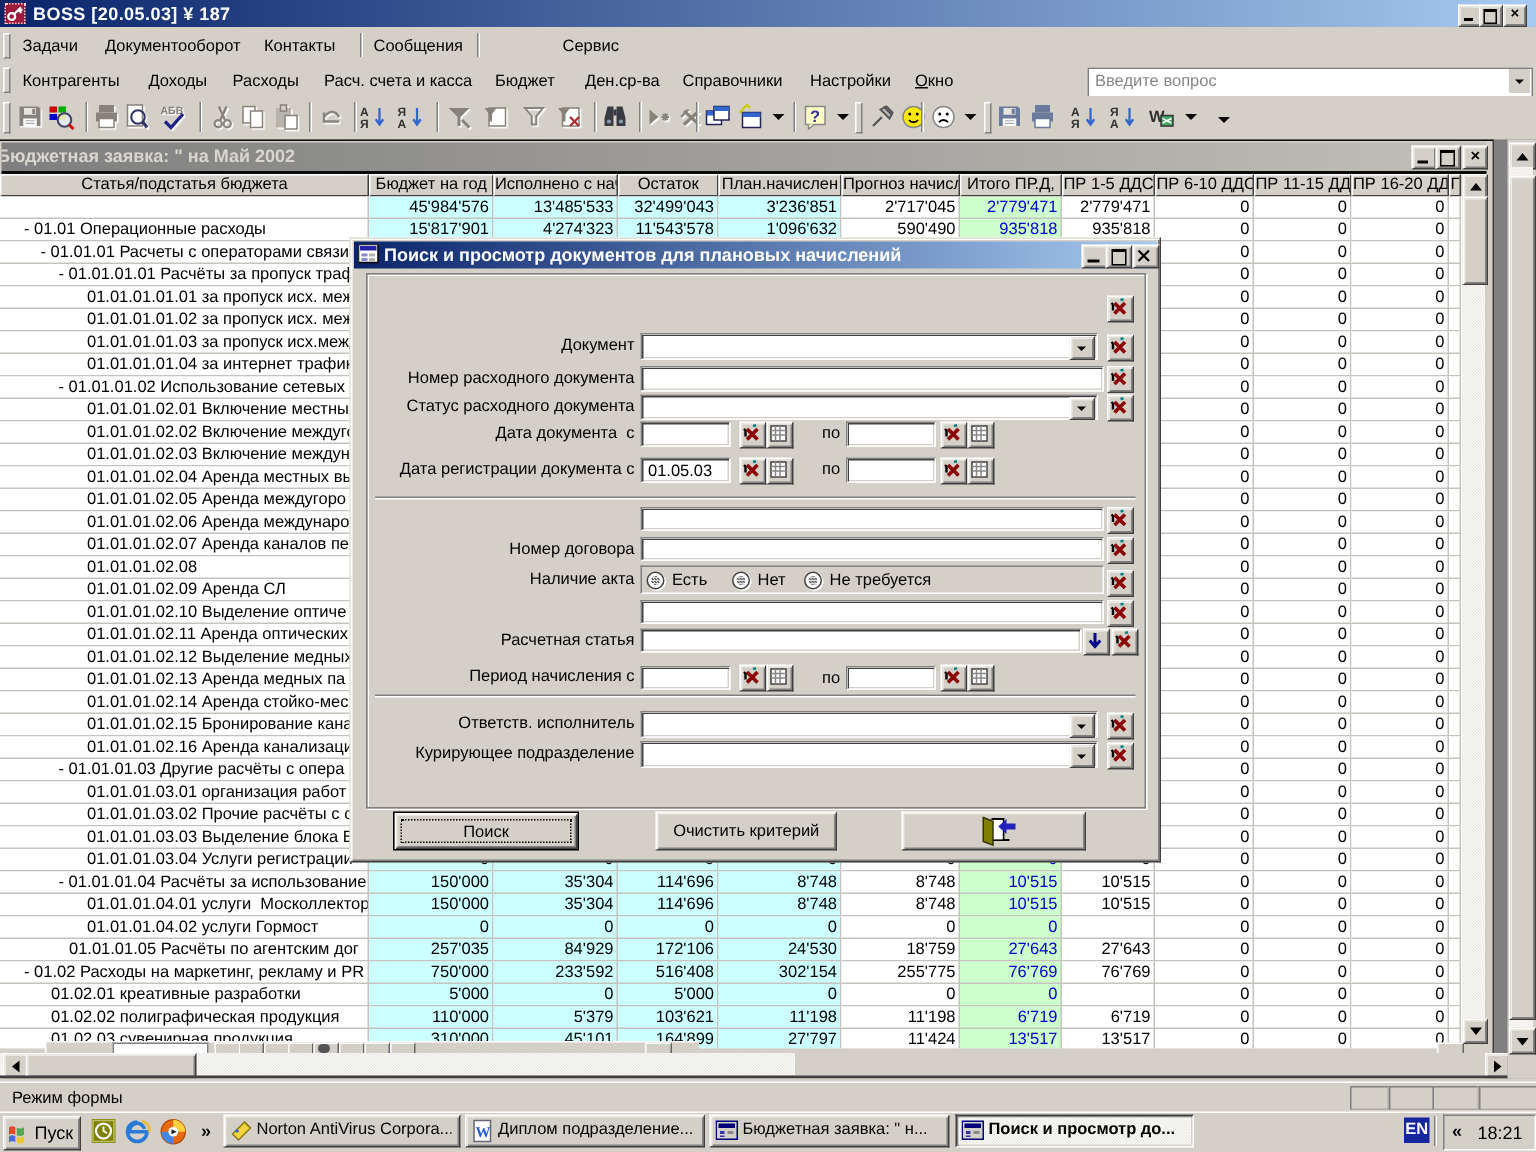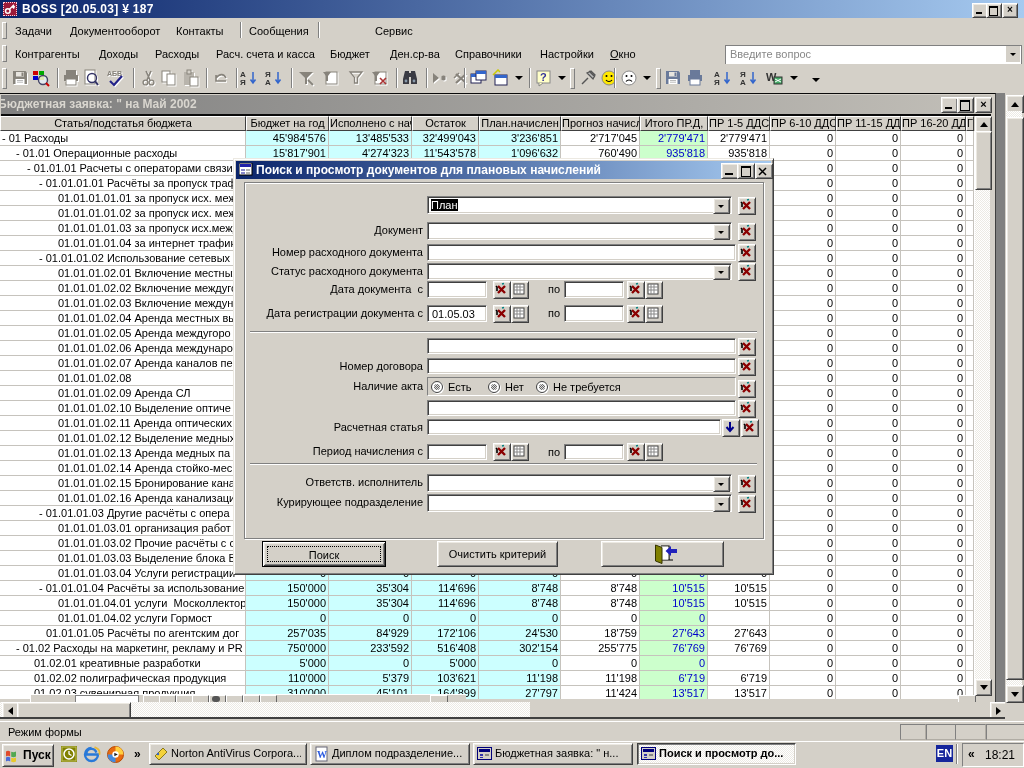--- a/index.html
+++ b/index.html
@@ -265,39 +265,38 @@
 <div class="hdr" style="left:479px;top:116px;width:82px;height:15px;">План.начислен</div>
 <div class="hdr" style="left:561px;top:116px;width:79px;height:15px;">Прогноз начисл</div>
 <div class="hdr" style="left:640px;top:116px;width:68px;height:15px;">Итого ПР.Д,</div>
 <div class="hdr" style="left:708px;top:116px;width:62px;height:15px;">ПР 1-5 ДДС</div>
 <div class="hdr" style="left:770px;top:116px;width:66px;height:15px;">ПР 6-10 ДДС</div>
 <div class="hdr" style="left:836px;top:116px;width:65px;height:15px;">ПР 11-15 ДД</div>
 <div class="hdr" style="left:901px;top:116px;width:65px;height:15px;">ПР 16-20 ДД</div>
 <div class="hdr" style="left:966px;top:116px;width:8px;height:15px;">Г</div>
 <div class="ab" style="left:0;top:131px;width:975px;height:568px;overflow:hidden;background:#fff;">
 <div class="ab" style="left:0;top:0px;width:246px;height:15px;background:#fff;border-bottom:1px solid #c6c3bd;box-sizing:border-box;"></div>
-<div class="treerow" style="left:2px;top:0px;width:244px;">- 01 Расходы</div>
 <div class="cell" style="left:246px;top:0px;width:83px;height:15px;background:#CCFFFF;color:#000;">45'984'576</div>
 <div class="cell" style="left:329px;top:0px;width:83px;height:15px;background:#CCFFFF;color:#000;">13'485'533</div>
 <div class="cell" style="left:412px;top:0px;width:67px;height:15px;background:#CCFFFF;color:#000;">32'499'043</div>
 <div class="cell" style="left:479px;top:0px;width:82px;height:15px;background:#CCFFFF;color:#000;">3'236'851</div>
 <div class="cell" style="left:561px;top:0px;width:79px;height:15px;background:#FFFFFF;color:#000;">2'717'045</div>
 <div class="cell" style="left:640px;top:0px;width:68px;height:15px;background:#CCFFCC;color:#0000CC;">2'779'471</div>
 <div class="cell" style="left:708px;top:0px;width:62px;height:15px;background:#FFFFFF;color:#000;">2'779'471</div>
 <div class="cell" style="left:770px;top:0px;width:66px;height:15px;background:#FFFFFF;color:#000;">0</div>
 <div class="cell" style="left:836px;top:0px;width:65px;height:15px;background:#FFFFFF;color:#000;">0</div>
 <div class="cell" style="left:901px;top:0px;width:65px;height:15px;background:#FFFFFF;color:#000;">0</div>
 <div class="cell" style="left:966px;top:0px;width:8px;height:15px;background:#FFFFFF;color:#000;"></div>
 <div class="ab" style="left:0;top:15px;width:246px;height:15px;background:#fff;border-bottom:1px solid #c6c3bd;box-sizing:border-box;"></div>
 <div class="treerow" style="left:16px;top:15px;width:230px;">- 01.01 Операционные расходы</div>
 <div class="cell" style="left:246px;top:15px;width:83px;height:15px;background:#CCFFFF;color:#000;">15'817'901</div>
 <div class="cell" style="left:329px;top:15px;width:83px;height:15px;background:#CCFFFF;color:#000;">4'274'323</div>
 <div class="cell" style="left:412px;top:15px;width:67px;height:15px;background:#CCFFFF;color:#000;">11'543'578</div>
 <div class="cell" style="left:479px;top:15px;width:82px;height:15px;background:#CCFFFF;color:#000;">1'096'632</div>
-<div class="cell" style="left:561px;top:15px;width:79px;height:15px;background:#FFFFFF;color:#000;">760'490</div>
+<div class="cell" style="left:561px;top:15px;width:79px;height:15px;background:#FFFFFF;color:#000;">590'490</div>
 <div class="cell" style="left:640px;top:15px;width:68px;height:15px;background:#CCFFCC;color:#0000CC;">935'818</div>
 <div class="cell" style="left:708px;top:15px;width:62px;height:15px;background:#FFFFFF;color:#000;">935'818</div>
 <div class="cell" style="left:770px;top:15px;width:66px;height:15px;background:#FFFFFF;color:#000;">0</div>
 <div class="cell" style="left:836px;top:15px;width:65px;height:15px;background:#FFFFFF;color:#000;">0</div>
 <div class="cell" style="left:901px;top:15px;width:65px;height:15px;background:#FFFFFF;color:#000;">0</div>
 <div class="cell" style="left:966px;top:15px;width:8px;height:15px;background:#FFFFFF;color:#000;"></div>
 <div class="ab" style="left:0;top:30px;width:246px;height:15px;background:#fff;border-bottom:1px solid #c6c3bd;box-sizing:border-box;"></div>
 <div class="treerow" style="left:27px;top:30px;width:219px;">- 01.01.01 Расчеты с операторами связи</div>
 <div class="cell" style="left:246px;top:30px;width:83px;height:15px;background:#CCFFFF;color:#000;">0</div>
 <div class="cell" style="left:329px;top:30px;width:83px;height:15px;background:#CCFFFF;color:#000;">0</div>
@@ -822,26 +821,20 @@
 <div class="btn3" style="left:721px;top:163px;width:16px;height:14px;">
       <div class="ab" style="left:3px;top:9px;width:8px;height:2px;background:#000"></div>
     </div>
 <div class="btn3" style="left:737px;top:163px;width:16px;height:14px;">
       <div class="ab" style="left:3px;top:2px;width:8px;height:8px;border:1px solid #000;border-top-width:2px"></div>
     </div>
 <div class="btn3" style="left:755px;top:163px;width:16px;height:14px;"><svg width="14" height="12">
         <path d="M3 2 L10 9 M10 2 L3 9" stroke="#000" stroke-width="1.5"></path>
       </svg></div>
 <div class="ab" style="left:244px;top:182px;width:518px;height:355px;border:1px solid #808080;box-shadow:1px 1px 0 #fff, inset 1px 1px 0 #fff;"></div>
-<div class="inp" style="left:427px;top:196px;width:305px;height:18px;">
-      <div class="ab" style="left:3px;top:2px;font-size:11px;"><span style="background:#000;color:#fff;">План</span></div>
-      <div class="btn3" style="right:1px;top:1px;width:15px;height:14px;">
-        <div class="arrowdn ab" style="left:4px;top:6px;"></div>
-      </div>
-    </div>
 <div class="btn3" style="left:738px;top:197px;width:16px;height:16px;">
       <svg width="14" height="14" style="position:absolute;left:0;top:0">
         <path d="M4 4 L11 11 M11 4 L4 11" stroke="#8b0000" stroke-width="2.4"></path>
         <path d="M3 5 L3 9 M2 4 L3 5" stroke="#000" stroke-width="1.6" fill="none"></path>
         <path d="M8 2 L10 1.5" stroke="#008080" stroke-width="1.6"></path>
       </svg>
     </div>
 <div class="lbl" style="left:143px;top:223px;width:280px;">Документ</div>
 <div class="inp" style="left:427px;top:222px;width:305px;height:18px;">
       <div class="ab" style="left:3px;top:2px;font-size:11px;"></div>
@@ -1101,21 +1094,21 @@
 <div class="ab" style="left:955px;top:724px;width:29px;height:14px;border:1px solid #b0aca4;border-top-color:#808080;border-left-color:#808080;"></div>
 <div class="ab" style="left:986px;top:724px;width:37px;height:14px;border:1px solid #b0aca4;border-top-color:#808080;border-left-color:#808080;"></div>
 <div class="ab" style="left:0;top:741px;width:1024px;height:27px;background:#D4D0C8;border-top:1px solid #fff;"></div>
 <div class="ab raised" style="left:2px;top:744px;width:50px;height:21px;">
 <svg width="16" height="16" style="position:absolute;left:2px;top:2px" viewBox="0 0 16 16">
 <path d="M1 4.6 C2.2 3.6,3.6 3.6,5.2 4.4 L5.2 9.4 C3.6 8.6,2.2 8.6,1 9.6 Z" fill="#e04a2a"></path>
 <path d="M6.2 4.8 C7.8 5.5,9.4 5.5,11 4.5 L11 9.5 C9.4 10.5,7.8 10.5,6.2 9.8 Z" fill="#52a852"></path>
 <path d="M1 10.6 C2.2 9.6,3.6 9.6,5.2 10.4 L5.2 14.4 C3.6 13.6,2.2 13.6,1 14.6 Z" fill="#4a6ad8"></path>
 <path d="M6.2 10.8 C7.8 11.5,9.4 11.5,11 10.5 L11 14.5 C9.4 15.5,7.8 15.5,6.2 14.8 Z" fill="#e8c82a"></path>
 </svg>
-<div class="ab" style="left:20px;top:3px;font-size:12px;font-weight:bold;">Пуск</div>
+<div class="ab" style="left:20px;top:3px;font-size:12px;font-weight:normal;">Пуск</div>
     </div>
 <svg class="ab" style="left:61px;top:746px" width="17" height="17">
       <rect x="0" y="0" width="16" height="16" fill="#808000"></rect>
       <rect x="1" y="1" width="14" height="14" fill="none" stroke="#c0c060"></rect>
       <circle cx="8" cy="8" r="5" fill="none" stroke="#fff" stroke-width="1.5"></circle>
       <path d="M8 5 L8 8 L10.5 9.5" stroke="#fff" stroke-width="1.3" fill="none"></path>
     </svg>
 <svg class="ab" style="left:82px;top:745px" width="19" height="19" viewBox="0 0 19 19">
       <path d="M9.5 3 A 6.5 6.5 0 1 0 16 9.5 L4.5 9.5 A 5 5 0 0 1 14.3 7.6" fill="none" stroke="#2979d8" stroke-width="2.4"></path>
       <path d="M12.5 2.2 C16.5 3.6,18.2 6.5,17.3 9.8" stroke="#e8b83a" stroke-width="1.8" fill="none"></path>

